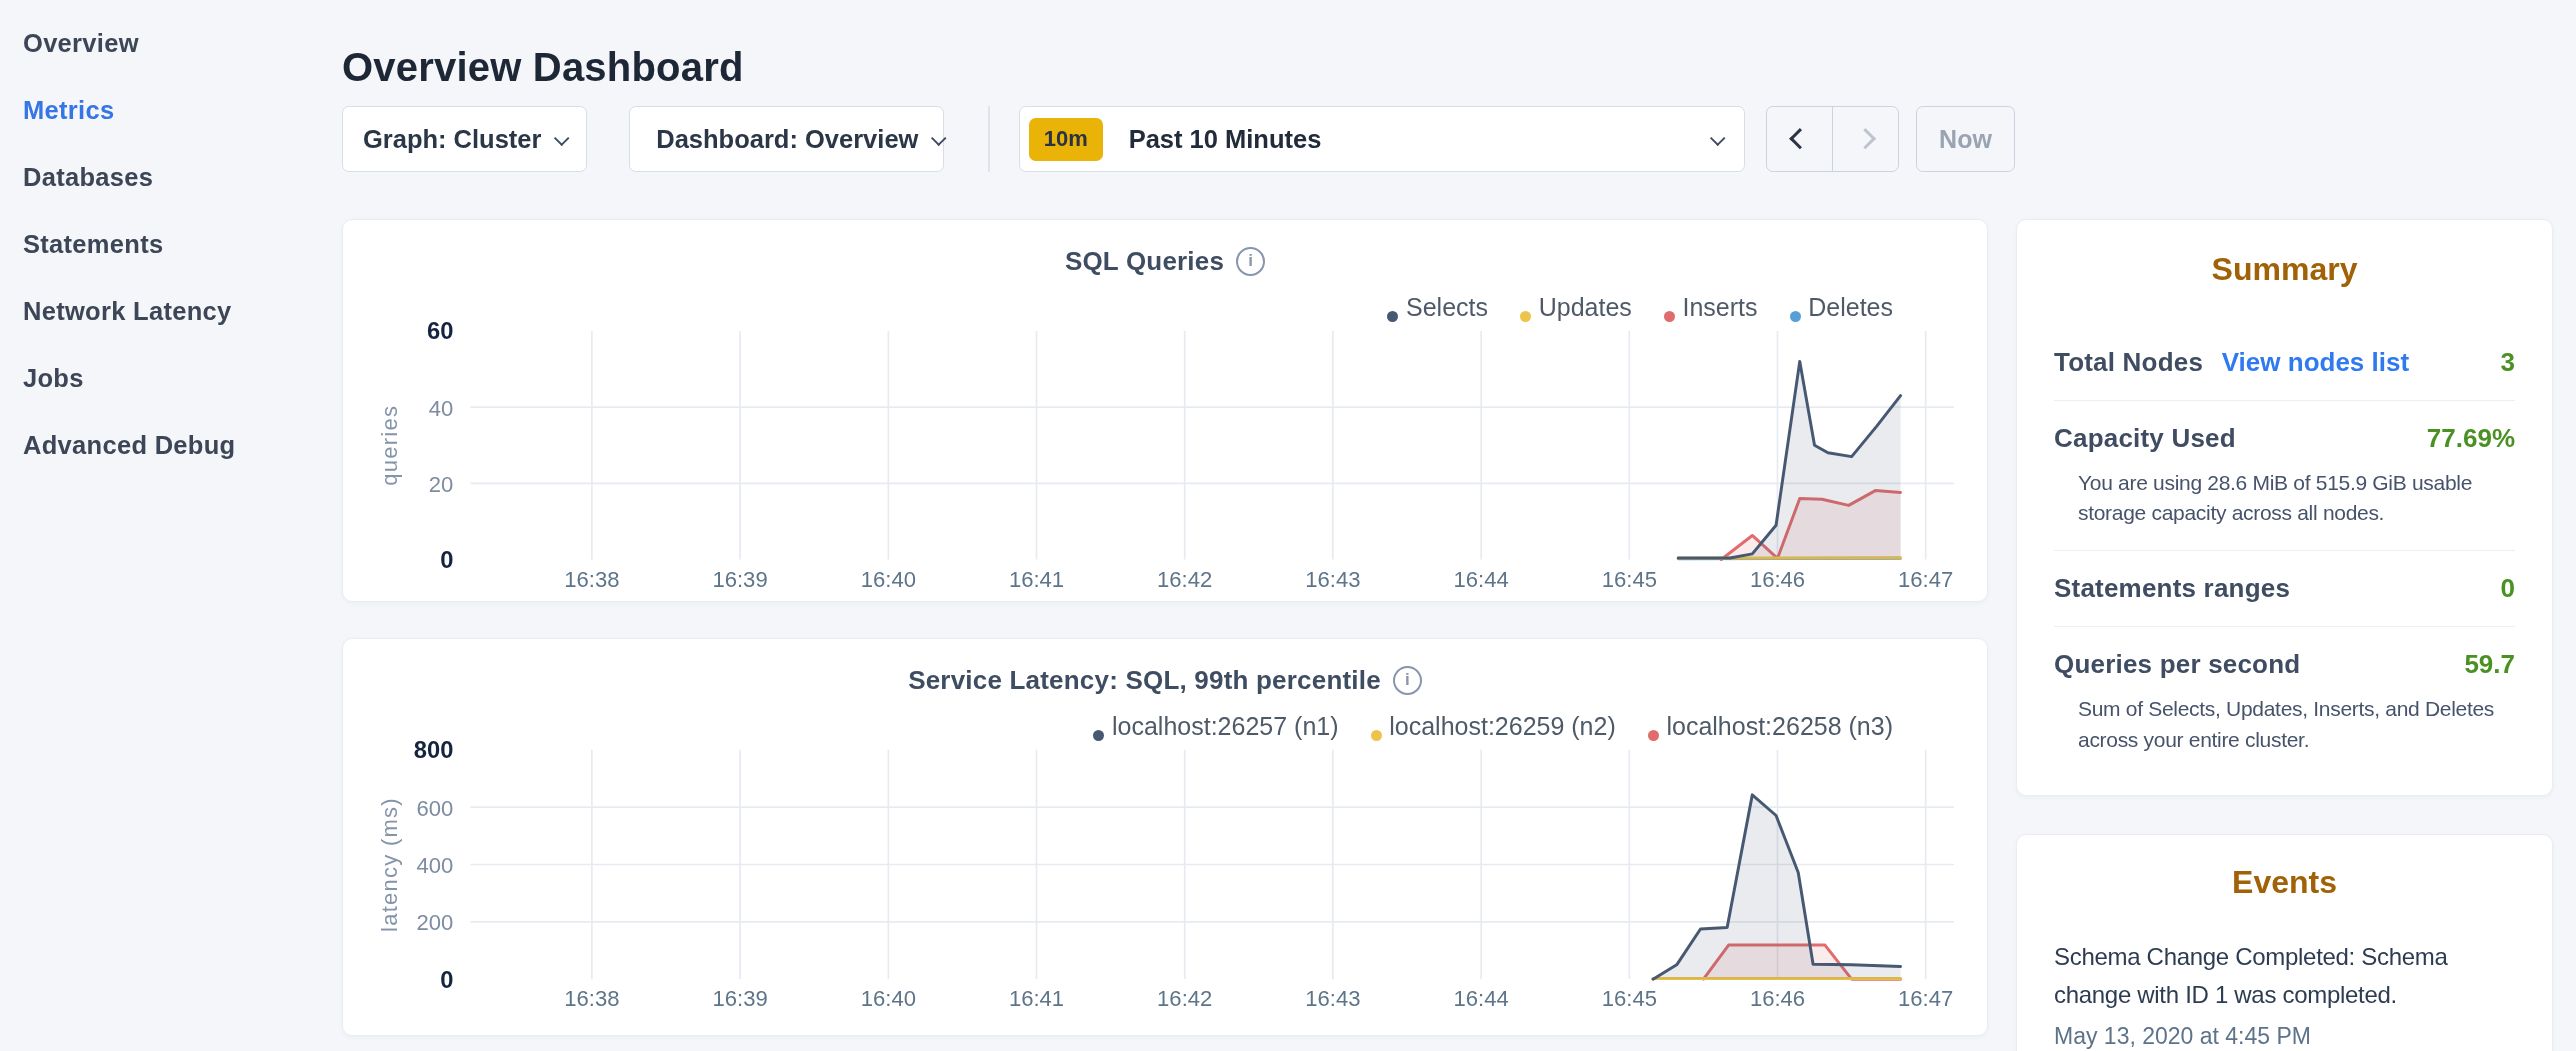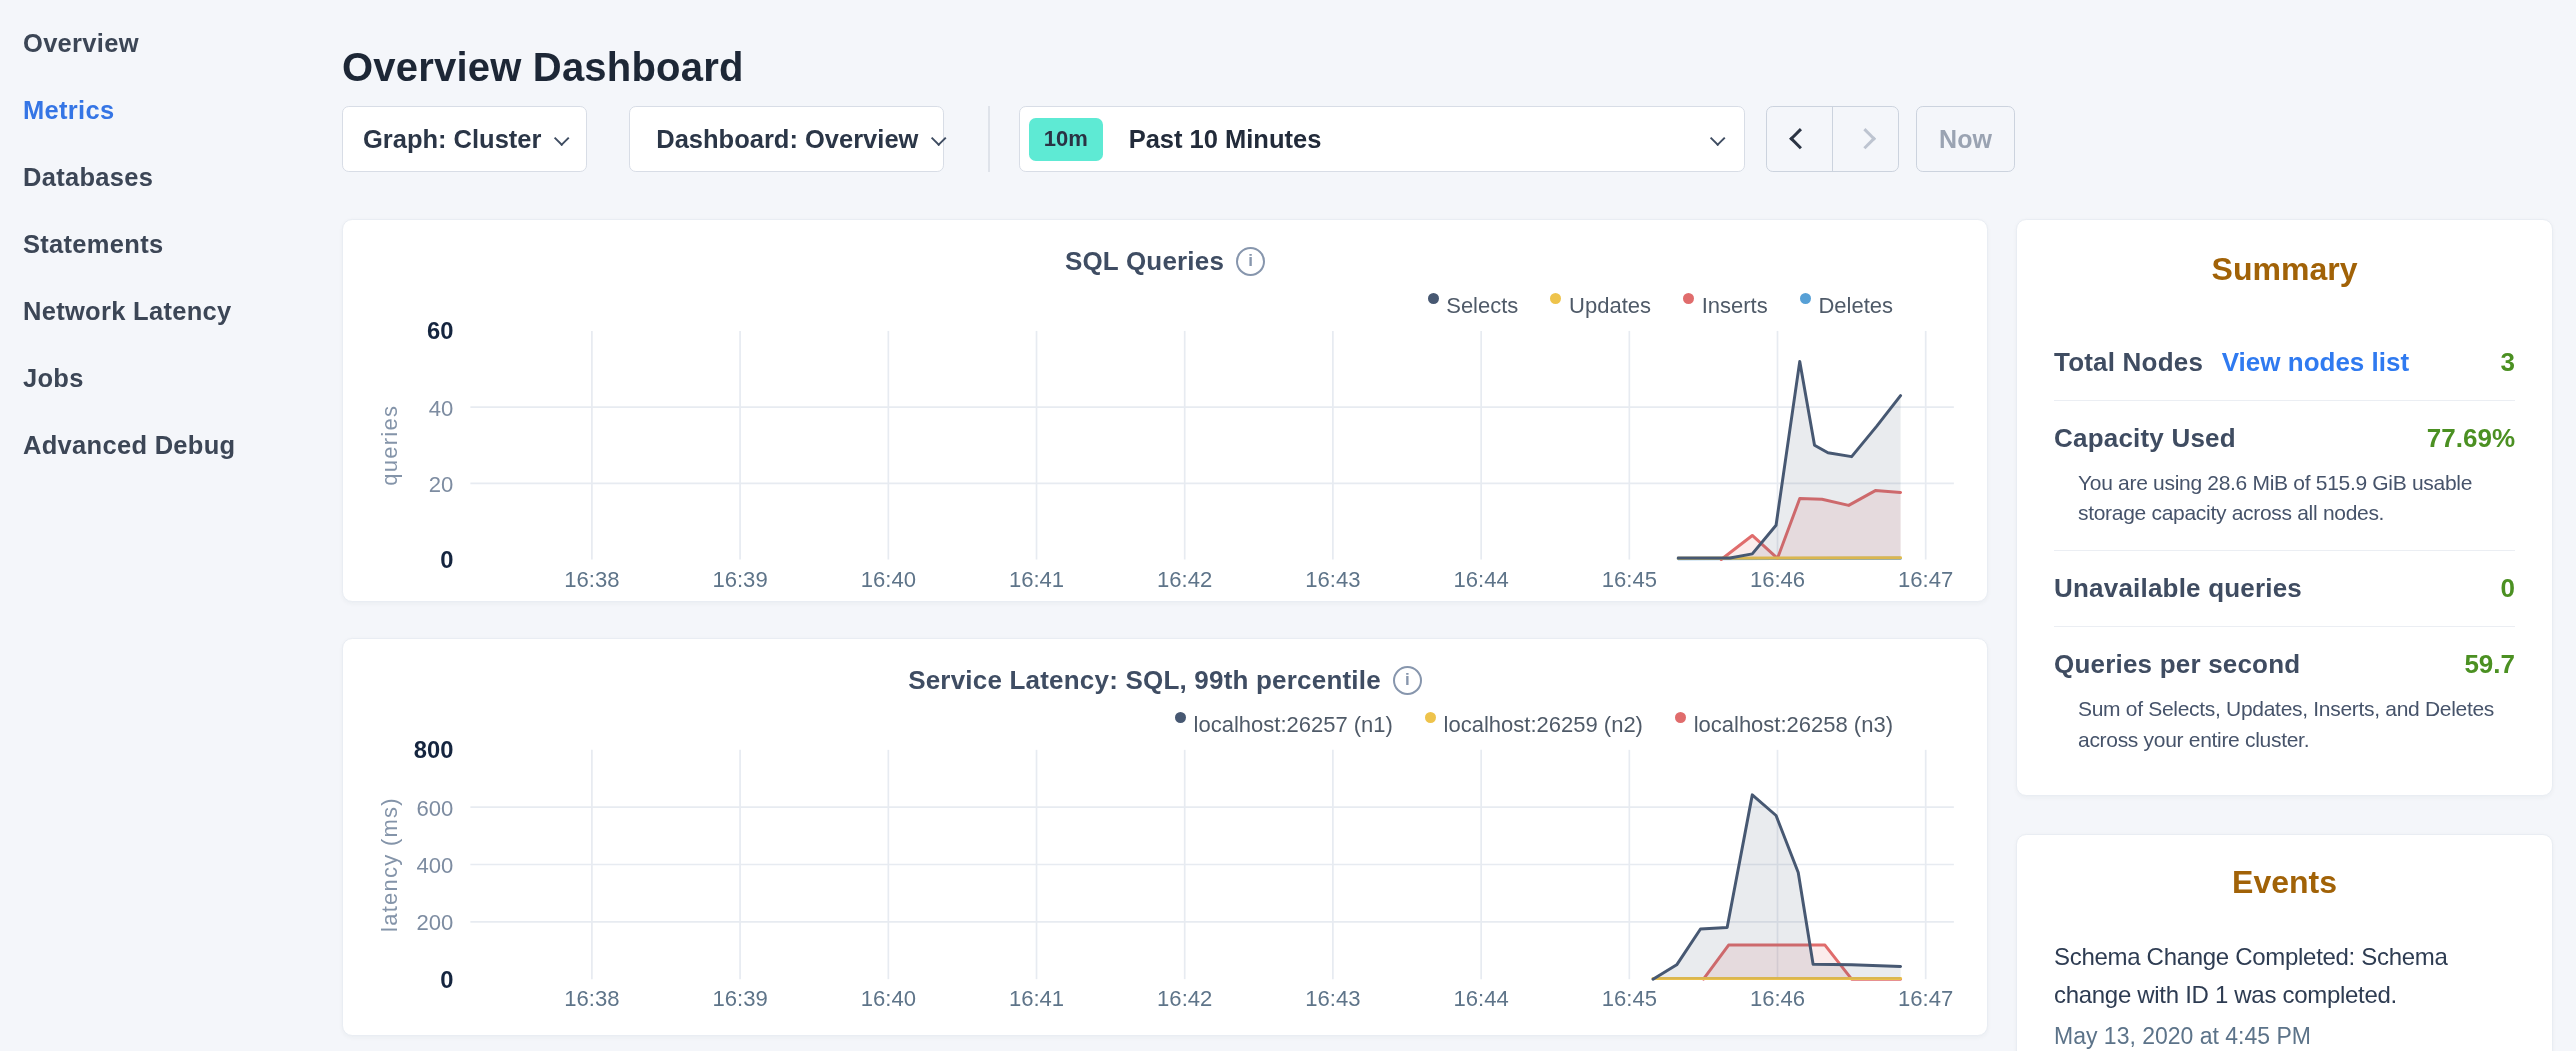--- a/index.html
+++ b/index.html
@@ -15,42 +15,42 @@
 
   
   .page-title{position:absolute;left:342px;top:18.7px;font-size:40px;font-weight:700;color:#1d2736;letter-spacing:0.2px;}
   .ctl{position:absolute;top:106px;height:66px;border-radius:6.8px;display:flex;align-items:center;}
   .btn-card{background:#fff;border:1.7px solid #d8dde6;}
   .dd1{left:342px;width:245px;justify-content:center;gap:13.6px;cursor:pointer;}
   .dd2{left:629px;width:315px;justify-content:flex-end;gap:13.6px;cursor:pointer;}
   .dd-label{font-size:25.5px;font-weight:700;color:#2b3647;}
   .vdivider{position:absolute;left:988px;top:106px;width:1.7px;height:66px;background:#dfe3ea;}
   .timesel{left:1019px;width:726px;cursor:pointer;padding:0 22px 0 8.5px;background:#fff;border:1.7px solid #d8dde6;}
-  .time-badge{background:#5eead4;border-radius:6.8px;padding:8.5px 15.3px;font-size:22px;font-weight:700;color:#2a3344;}
+  .time-badge{background:#eab308;border-radius:6.8px;padding:8.5px 15.3px;font-size:22px;font-weight:700;color:#2a3344;}
   .time-label{margin-left:25.5px;font-size:25.5px;font-weight:700;color:#222b3a;flex:1;}
   .chev{display:inline-block;width:11px;height:11px;border-right:2.6px solid #3e4c61;border-bottom:2.6px solid #3e4c61;transform:rotate(45deg) translateY(-1.7px);}
   .arrow-group{left:1766px;width:133px;border:1.7px solid #ccd3de;}
   .arrow-half{width:50%;height:100%;display:flex;align-items:center;justify-content:center;cursor:pointer;}
   .arrow-half:first-child{border-right:1.7px solid #ccd3de;}
   .chev.big-left{width:15.3px;height:15.3px;border-width:3.4px;border-color:#2b3444;transform:rotate(135deg);}
   .chev.big-right{width:15.3px;height:15.3px;border-width:3.4px;border-color:#bdc4d0;transform:rotate(-45deg);}
   .now-btn{left:1916px;width:99px;justify-content:center;border:1.7px solid #ccd3de;
            font-size:25px;font-weight:700;color:#9aa3b2;cursor:default;}
 
   
   .card{position:absolute;background:#fff;border:1.7px solid #e9edf3;border-radius:10.2px;
         box-shadow:0 1.7px 4.3px rgba(30,40,60,.04);}
   .chart1{left:342px;top:219px;width:1646px;height:383px;}
   .chart2{left:342px;top:638px;width:1646px;height:398px;}
   .chart-title-row{position:absolute;top:25.5px;left:0;width:100%;display:flex;align-items:center;justify-content:center;gap:12px;}
   .chart-title{font-size:26px;font-weight:700;color:#3f4d63;letter-spacing:0.2px;}
   .info-icon{width:29px;height:29px;border:2.6px solid #8796ad;border-radius:50%;display:inline-flex;
              align-items:center;justify-content:center;font-size:17px;font-weight:700;color:#8796ad;cursor:pointer;}
   .legend{position:absolute;top:73px;right:94px;display:flex;gap:32px;align-items:center;}
-  .legend-item{display:flex;align-items:flex-start;gap:7.7px;font-size:22px;color:#4f5a68;}
+  .legend-item{display:flex;align-items:flex-end;gap:7.7px;font-size:25px;color:#4f5a68;}
   .legend-dot{width:11px;height:11px;border-radius:50%;display:inline-block;}
   .plot{position:absolute;left:0;top:0;width:100%;height:100%;}
   svg .xlab{font-family:"Liberation Sans",sans-serif;font-size:26px;fill:#5e7489;}
   svg .ytick{font-family:"Liberation Sans",sans-serif;font-size:26px;fill:#7d8ca1;}
   svg .ytick-b{font-family:"Liberation Sans",sans-serif;font-size:28px;font-weight:700;fill:#15253f;}
   svg .ylab{font-family:"Liberation Sans",sans-serif;font-size:26px;fill:#8494a9;letter-spacing:1.5px;}
 
   
   .summary{left:2016px;top:219px;width:537px;height:577px;padding:31px 37px 0 37px;}
   .events{left:2016px;top:834px;width:537px;height:255px;padding:29px 37px 0 37px;}
@@ -231,21 +231,21 @@
       <span class="srow-label">Total Nodes</span>
       <span class="srow-link">View nodes list</span>
       <span class="srow-value">3</span>
     </div>
     <div class="srow">
       <span class="srow-label">Capacity Used</span>
       <span class="srow-value">77.69%</span>
       <span class="srow-desc">You are using 28.6 MiB of 515.9 GiB usable storage capacity across all nodes.</span>
     </div>
     <div class="srow">
-      <span class="srow-label">Unavailable queries</span>
+      <span class="srow-label">Statements ranges</span>
       <span class="srow-value">0</span>
     </div>
     <div class="srow">
       <span class="srow-label">Queries per second</span>
       <span class="srow-value">59.7</span>
       <span class="srow-desc">Sum of Selects, Updates, Inserts, and Deletes across your entire cluster.</span>
     </div>
   </aside>
 
   <aside class="card events">

